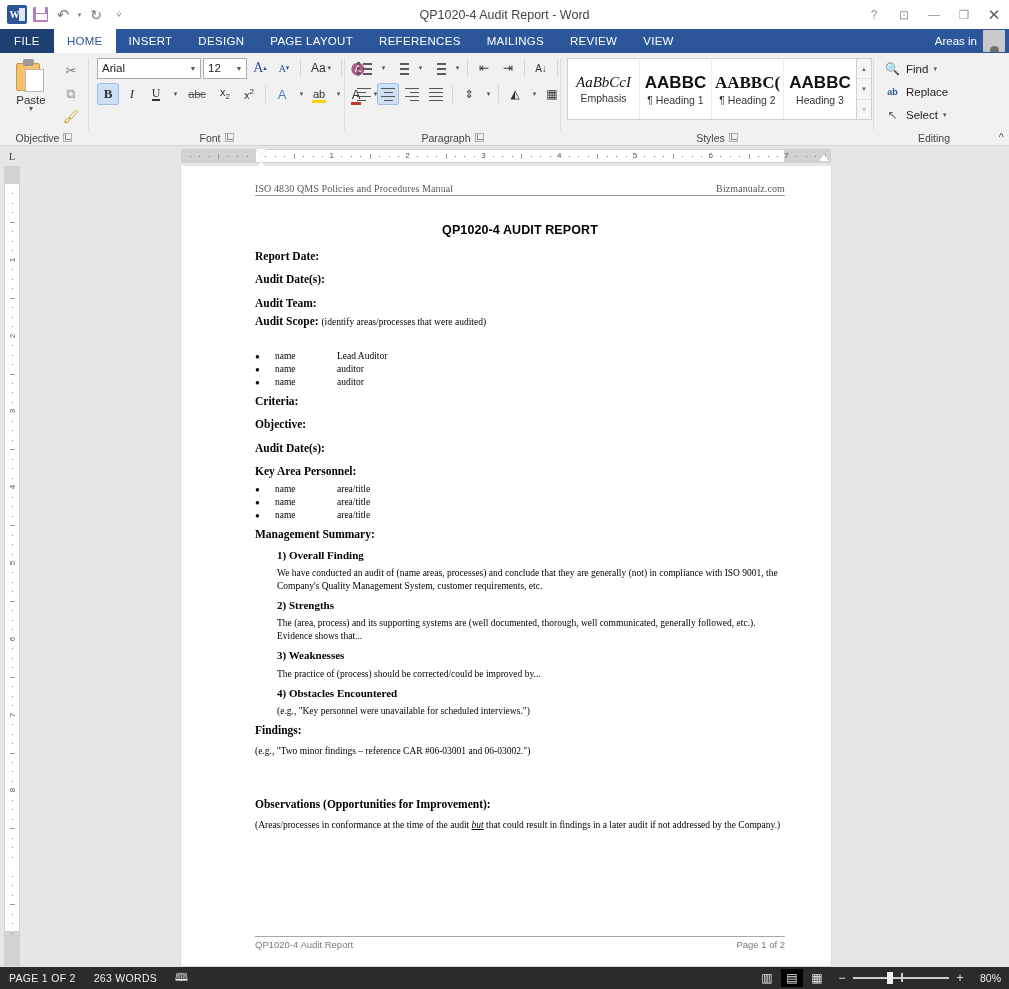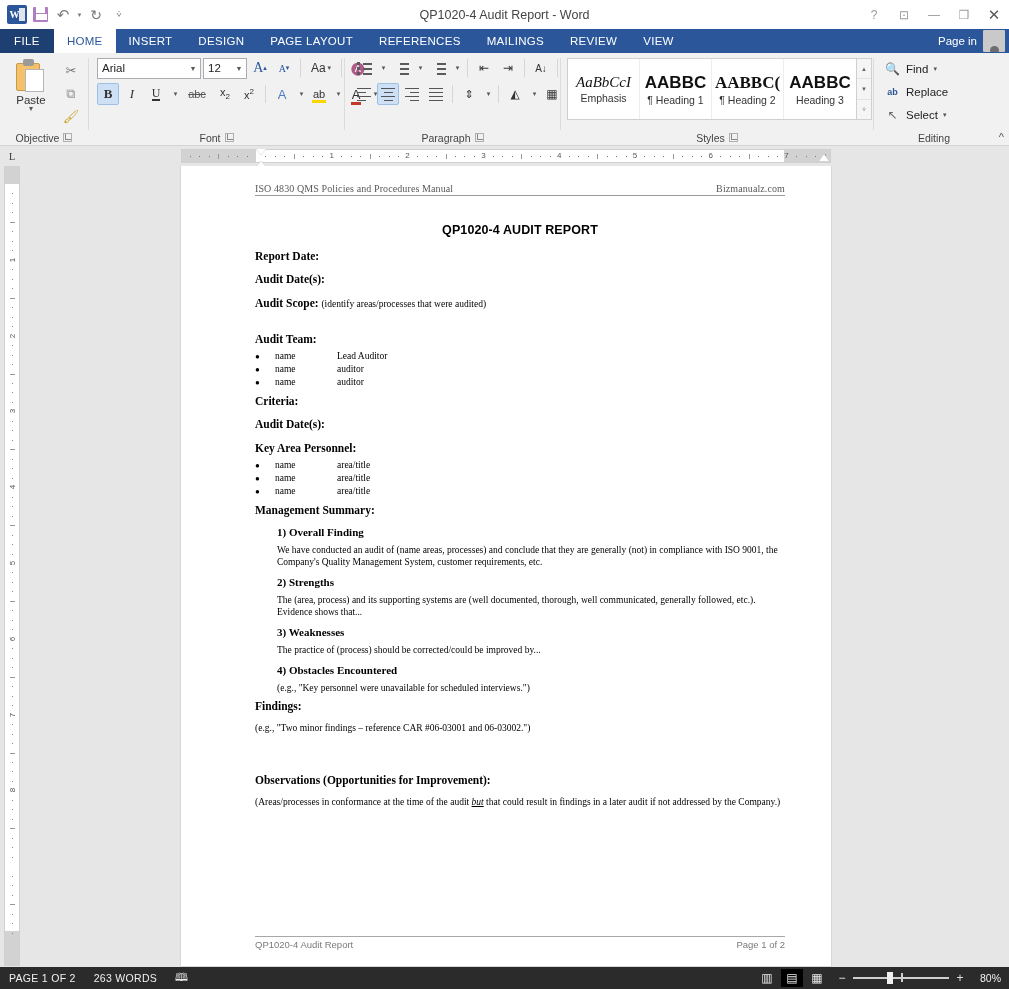--- a/index.html
+++ b/index.html
@@ -371,21 +371,21 @@
       <div class="tab-file">FILE</div>
       <div class="tab active">HOME</div>
       <div class="tab">INSERT</div>
       <div class="tab">DESIGN</div>
       <div class="tab">PAGE LAYOUT</div>
       <div class="tab">REFERENCES</div>
       <div class="tab">MAILINGS</div>
       <div class="tab">REVIEW</div>
       <div class="tab">VIEW</div>
       <div class="signin">
-        <span>Page in</span>
+        <span>Areas in</span>
         <span class="avatar">
             <i></i>
           </span>
       </div>
     </div>
   </div>
 
   <div class="ribbon">
 
     <div class="rgroup" style="width:88px;">
@@ -823,27 +823,27 @@
         </div>
 
         <div class="doc-title">QP1020-4 AUDIT REPORT</div>
 
         <div class="fld">
           <span>Report Date:</span>
         </div>
         <div class="fld">
           <span>Audit Date(s):</span>
         </div>
+        <div class="fld" style="margin-bottom:4px;">
+          <span>Audit Team:</span>
+        </div>
+
         <div class="fld" style="margin-bottom:21px;">
           <span>Audit Scope:</span>
           <span class="hint">(identify areas/processes that were audited)</span>
-        </div>
-
-        <div class="fld" style="margin-bottom:4px;">
-          <span>Audit Team:</span>
         </div>
         <ul class="bullets" style="margin-top:0;margin-bottom:5px;">
           <li>
               <span class="bul">●</span>
               <span class="c1">name</span>
               <span>Lead Auditor</span>
             </li>
           <li>
               <span class="bul">●</span>
               <span class="c1">name</span>
@@ -853,20 +853,23 @@
               <span class="bul">●</span>
               <span class="c1">name</span>
               <span>auditor</span>
             </li>
         </ul>
 
         <div class="fld">
           <span>Criteria:</span>
         </div>
         <div class="fld">
+          <span>Objective:</span>
+        </div>
+        <div class="fld">
           <span>Audit Date(s):</span>
         </div>
 
         <div class="fld" style="margin-bottom:4px;">
           <span>Key Area Personnel:</span>
         </div>
         <ul class="bullets" style="margin-top:0;margin-bottom:5px;">
           <li>
               <span class="bul">●</span>
               <span class="c1">name</span>

